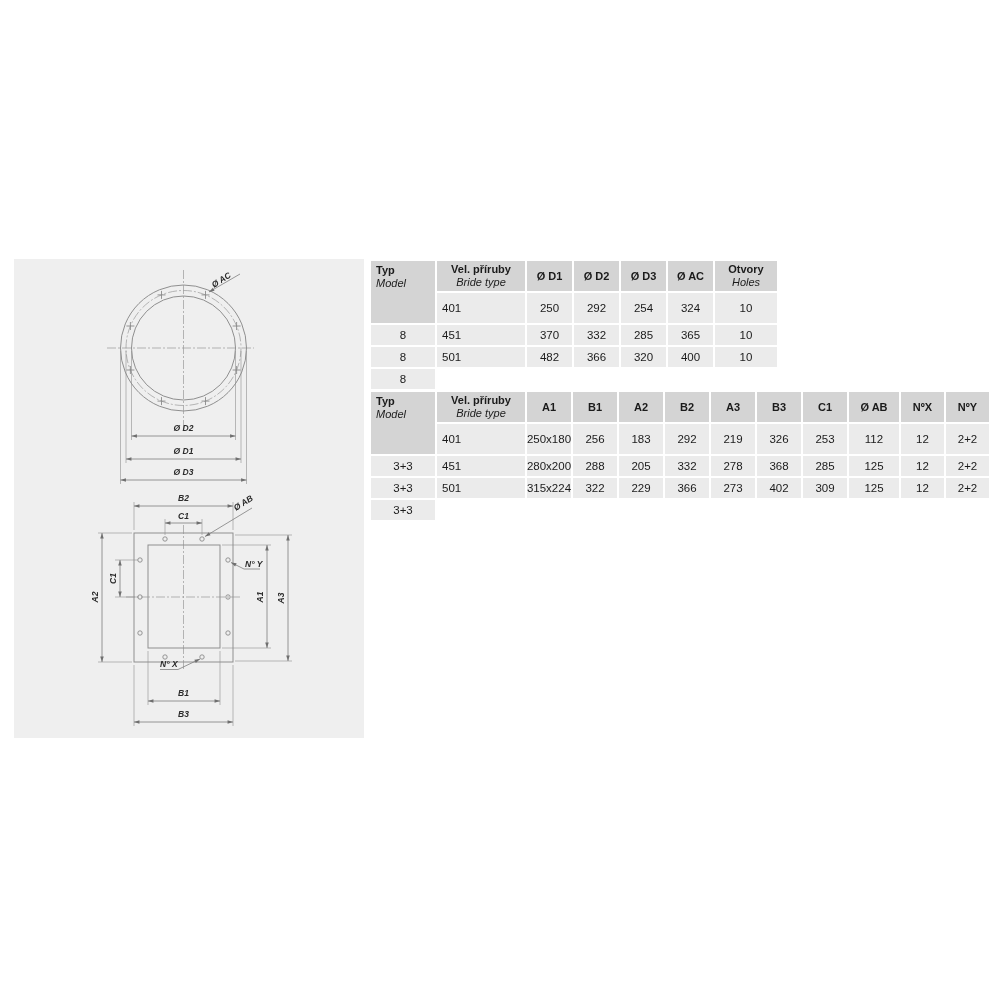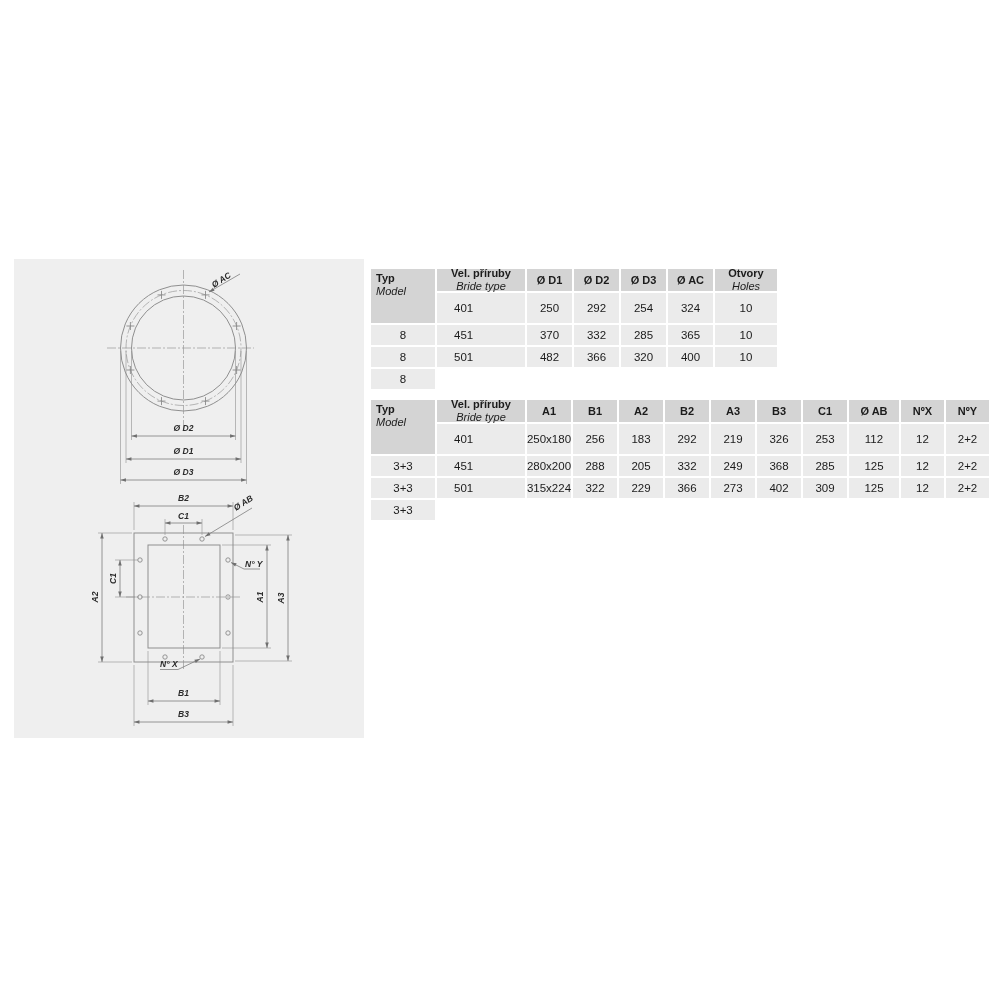--- a/index.html
+++ b/index.html
@@ -4,27 +4,27 @@
 <style>
   * { margin:0; padding:0; box-sizing:border-box; }
   html,body { background:#ffffff; font-family:"Liberation Sans", sans-serif; }
   .page { position:relative; width:1000px; height:1000px; background:#ffffff; overflow:hidden; }
 
   .panel { position:absolute; left:14px; top:259px; width:350px; height:479px; background:#efefef; }
 
   .tbl { position:absolute; display:grid; gap:2px; }
   .cell { display:flex; flex-direction:column; justify-content:center; align-items:center;
           font-size:11px; line-height:13px; color:#1b1b1b; }
-  .hdr { background:#d4d4d4;margin-top:8px; }
+  .hdr { background:#d4d4d4; }
   .dat { background:#ebebeb; font-size:11.5px; }
   .l1 { font-weight:bold; }
   .l2 { font-weight:normal; font-style:italic;text-align:right; }
   .corner { grid-column:1; grid-row:1 / 3; justify-content:flex-start; align-items:flex-start; padding:3px 0 0 5px; }
   .title  { grid-row:1; grid-column:2 / -1; }
-  .la { align-items:flex-start; padding-left:17px; }
+  .la { align-items:flex-start; padding-left:5px; }
 
   #inlet-table { left:371px; top:261px;
     grid-template-columns:64px 88px 45px 45px 45px 45px 62px;
     grid-template-rows:30px 30px 20px 20px 20px; }
   #discharge-table { left:371px; top:392px;
     grid-template-columns:64px 88px 44px 44px 44px 44px 44px 44px 44px 50px 43px 43px;
     grid-template-rows:30px 30px 20px 20px 20px; }
 
   svg .ln  { stroke:#8f8f8f; stroke-width:1; fill:none; }
   svg .cl  { stroke:#9a9a9a; stroke-width:0.7; fill:none; stroke-dasharray:9 2 2 2; }
@@ -242,21 +242,21 @@
     <div class="cell dat">112</div>
     <div class="cell dat">12</div>
     <div class="cell dat">2+2</div>
     <div class="cell dat">3+3</div>
 
     <div class="cell dat la">451</div>
     <div class="cell dat">280x200</div>
     <div class="cell dat">288</div>
     <div class="cell dat">205</div>
     <div class="cell dat">332</div>
-    <div class="cell dat">249</div>
+    <div class="cell dat">278</div>
     <div class="cell dat">368</div>
     <div class="cell dat">285</div>
     <div class="cell dat">125</div>
     <div class="cell dat">12</div>
     <div class="cell dat">2+2</div>
     <div class="cell dat">3+3</div>
 
     <div class="cell dat la">501</div>
     <div class="cell dat">315x224</div>
     <div class="cell dat">322</div>

